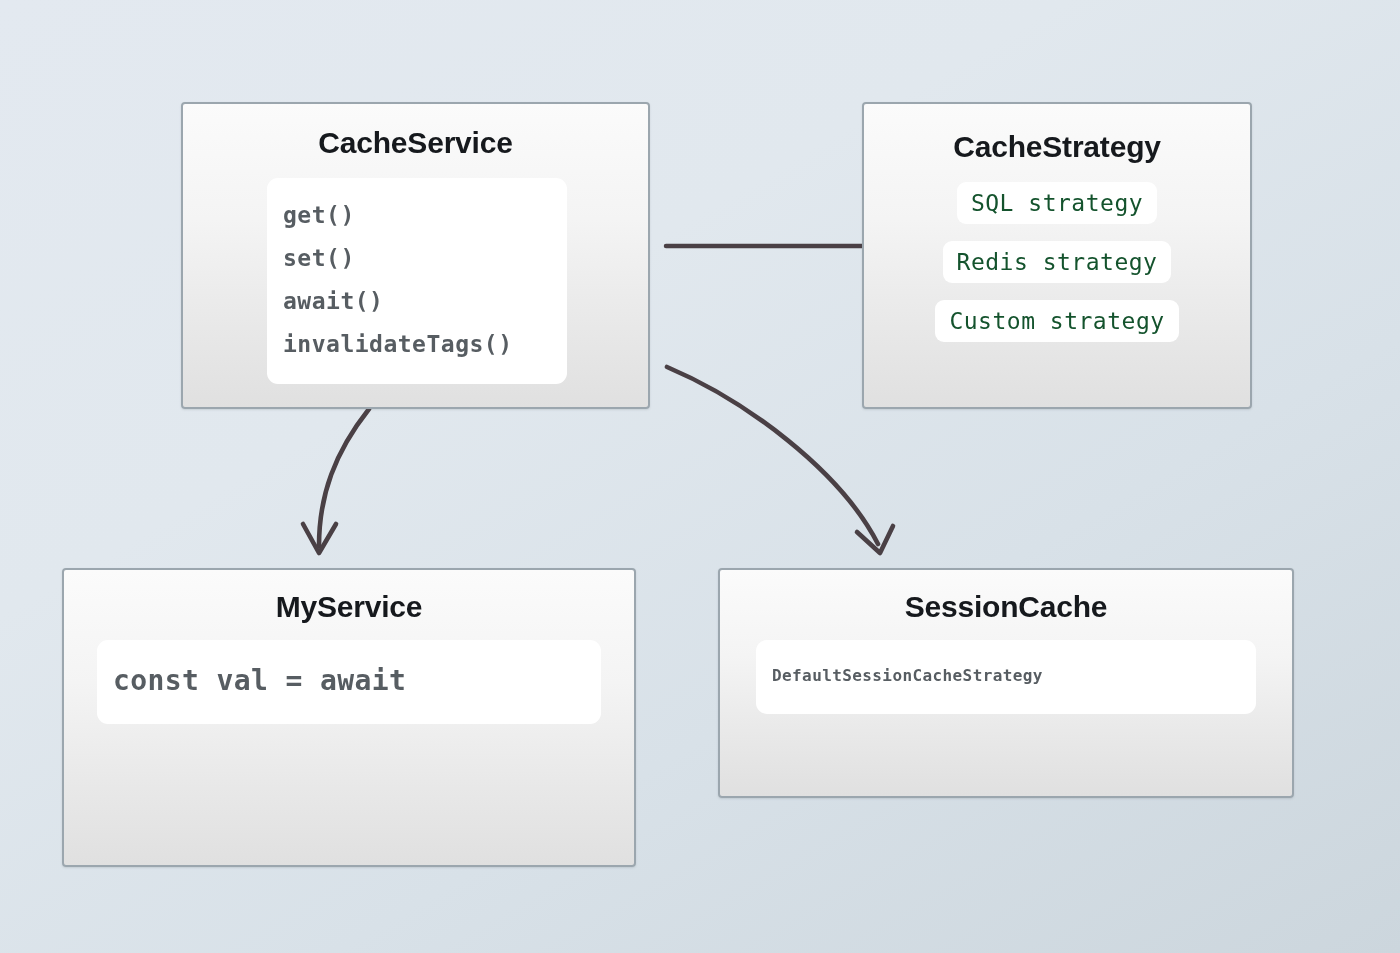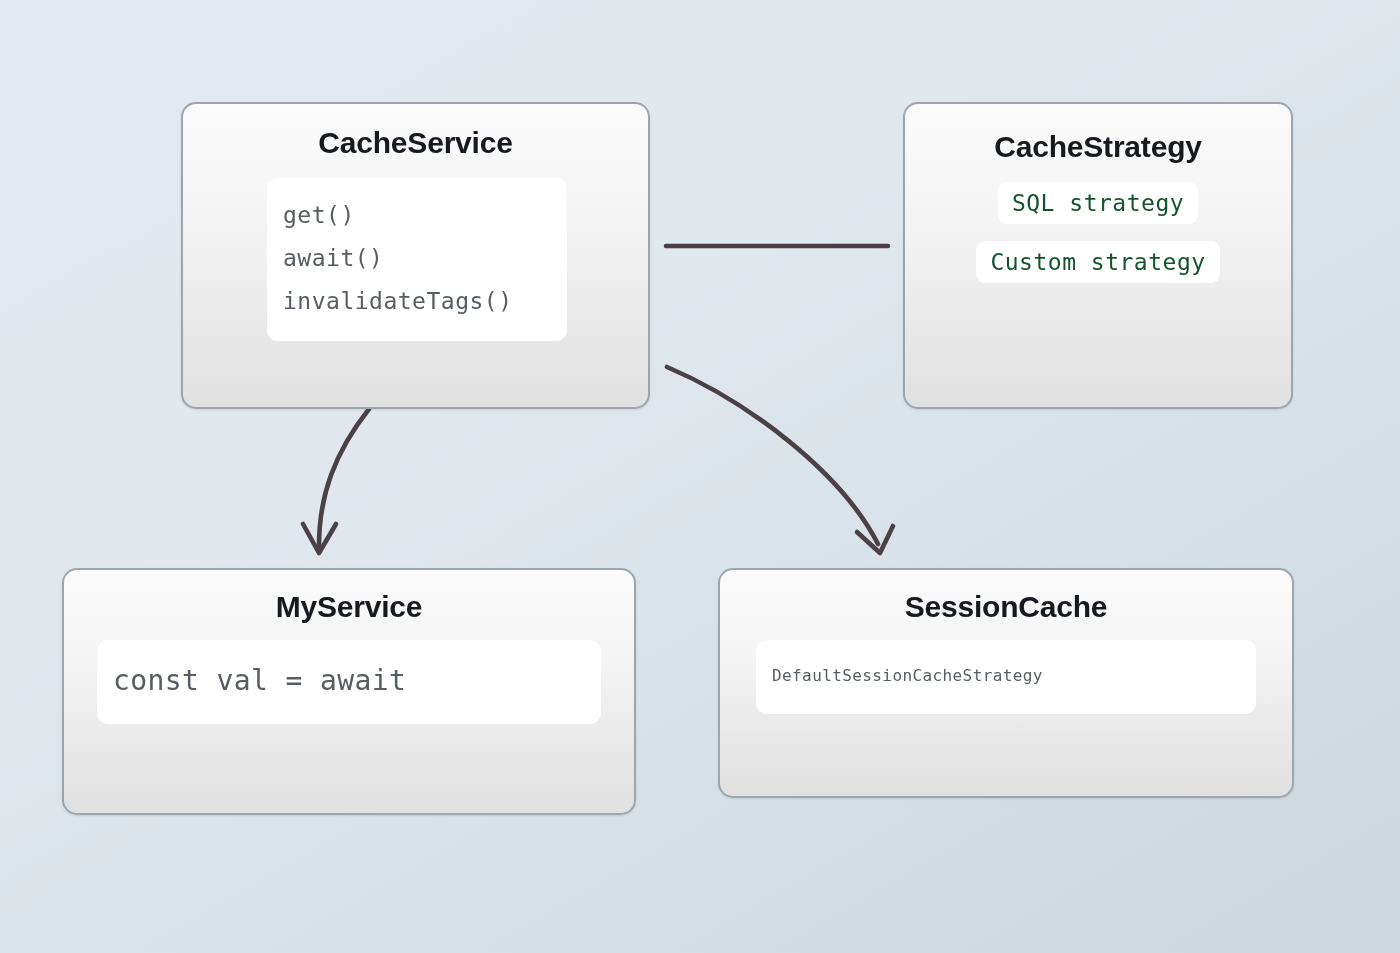--- a/index.html
+++ b/index.html
@@ -24,41 +24,42 @@
     top: 0;
     width: 1400px;
     height: 953px;
     pointer-events: none;
   }
 
   .node {
     position: absolute;
     box-sizing: border-box;
     border: 2px solid #9ba6ae;
-    border-radius: 15px;
+    border-radius: 4px;
     background: linear-gradient(180deg, #fbfbfb 0%, #f4f4f4 38%, #e8e8e8 74%, #e0e0e0 100%);
     box-shadow: 0 1px 2px rgba(90,100,110,0.18);
     display: flex;
     flex-direction: column;
     align-items: center;
   }
   .node-title {
     font-size: 30px;
     font-weight: bold;
     color: #16191d;
     letter-spacing: -0.2px;
     text-align: center;
     width: 100%;
   }
   .panel {
     background: #ffffff;
     border-radius: 11px;
     box-sizing: border-box;
     font-family: "DejaVu Sans Mono", "Liberation Mono", monospace;
     color: #575d62;
+    font-weight: bold;
   }
   .code-line {
     white-space: pre;
     font-family: "DejaVu Sans Mono", "Liberation Mono", monospace;
   }
 
   
   #node-cacheservice {
     left: 181px; top: 102px; width: 469px; height: 307px;
     padding-top: 22px;
@@ -71,21 +72,21 @@
     margin-left: 84px;
   }
   #node-cacheservice .code-line {
     font-size: 23px;
     line-height: 43px;
     letter-spacing: 0.5px;
   }
 
   
   #node-cachestrategy {
-    left: 903px; top: 102px; width: 390px; height: 307px;
+    left: 862px; top: 102px; width: 390px; height: 307px;
     padding-top: 26px;
   }
   #node-cachestrategy .pill-stack {
     margin-top: 18px;
     display: flex;
     flex-direction: column;
     align-items: center;
     gap: 17px;
     width: 100%;
   }
@@ -96,21 +97,21 @@
     font-family: "DejaVu Sans Mono", "Liberation Mono", monospace;
     font-size: 23px;
     line-height: 34px;
     color: #14532d;
     letter-spacing: 0.5px;
     white-space: pre;
   }
 
   
   #node-myservice {
-    left: 62px; top: 568px; width: 574px; height: 247px;
+    left: 62px; top: 568px; width: 574px; height: 299px;
     padding-top: 20px;
   }
   #node-myservice .panel {
     margin-top: 16px;
     width: 504px;
     padding: 18px 16px 20px 16px;
   }
   #node-myservice .code-line {
     font-size: 28px;
     line-height: 46px;
@@ -147,29 +148,31 @@
 
       <path d="M 667 367 C 745 400 840 470 878 544" stroke-width="4.6"></path>
       <path d="M 857 532 L 880 553 L 893 526" stroke-width="4.6"></path>
     </g>
   </svg>
 
   <div class="node" id="node-cacheservice">
     <div class="node-title">CacheService</div>
     <div class="panel">
       <div class="code-line">get()</div>
+      <div class="code-line">set()</div>
       <div class="code-line">await()</div>
       <div class="code-line">invalidateTags()</div>
     </div>
   </div>
 
   <div class="node" id="node-cachestrategy">
     <div class="node-title">CacheStrategy</div>
     <div class="pill-stack">
       <div class="pill">SQL strategy</div>
+      <div class="pill">Redis strategy</div>
       <div class="pill">Custom strategy</div>
     </div>
   </div>
 
   <div class="node" id="node-myservice">
     <div class="node-title">MyService</div>
     <div class="panel">
       <div class="code-line">const val = await</div>
     </div>
   </div>

